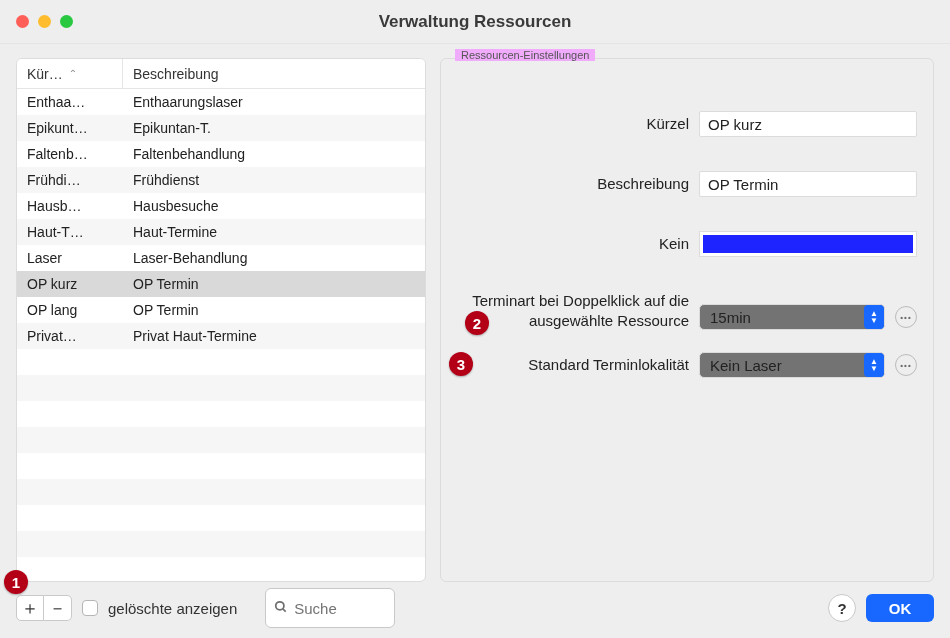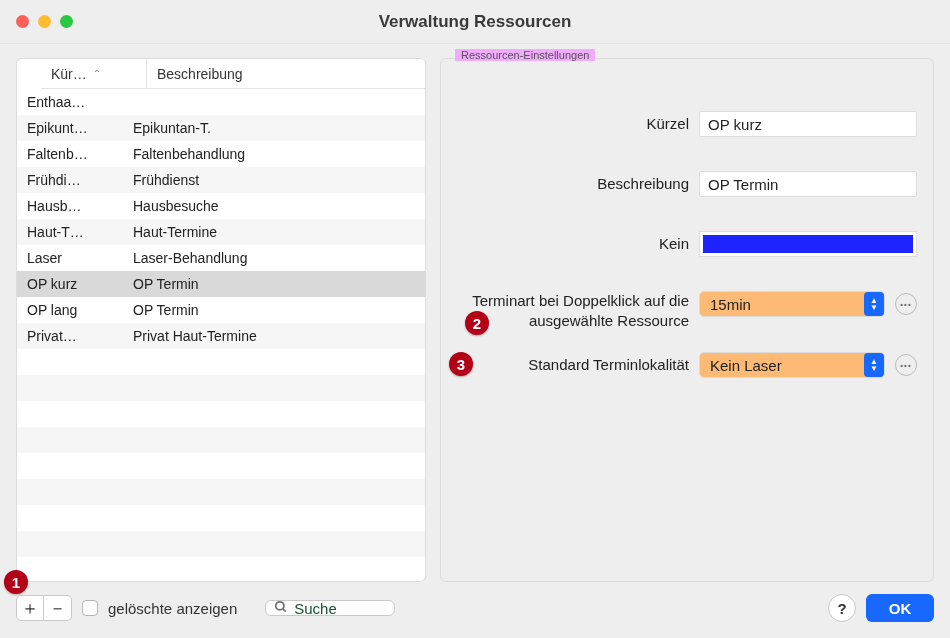--- a/index.html
+++ b/index.html
@@ -6,53 +6,53 @@
   html, body { width: 950px; height: 638px; font-family: -apple-system, "Helvetica Neue", Arial, sans-serif; font-size: 15px; color: #222; background:#f0f0f0; }
   .window { width: 950px; height: 638px; background: #eeeeee; position: relative; display:flex; flex-direction:column;}
   .titlebar { height: 44px; display:flex; align-items:center; position:relative; border-bottom:1px solid #e4e4e4; }
   .traffic { display:flex; gap:9px; padding-left:16px;}
   .dot { width:13px; height:13px; border-radius:50%; }
   .dot.red{background:#ff5f57;} .dot.yellow{background:#febc2e;} .dot.green{background:#28c840;}
   .title { position:absolute; left:0; right:0; text-align:center; font-weight:700; color:#3a3a3a; font-size:17px; }
   .body { flex:1; display:flex; padding:14px 16px 6px 16px; gap:14px; }
   .leftcol { width:410px; display:flex; flex-direction:column; }
   .table { flex:1; background:#fff; border:1px solid #dcdcdc; border-radius:6px; overflow:hidden; display:flex; flex-direction:column; position:relative;}
-  .thead { display:flex; background:#fff; height:30px; border-bottom:1px solid #e5e5e5;margin-left:24px;}
+  .thead { display:flex; background:#fff; height:30px; border-bottom:1px solid #e5e5e5;}
   .th { display:flex; align-items:center; padding:0 10px; color:#333; font-size:14px;}
   .th.kurz { width:106px; border-right:1px solid #e5e5e5; gap:6px;}
   .th.kurz .sort { font-size:10px; color:#8a8a8a; }
   .tbody { flex:1; overflow:auto;}
   .row { display:flex; height:26px; align-items:center;}
   .row:nth-child(even){ background:#f6f6f6;}
   .row.selected{ background:#d9d9d9;}
   .cell { padding:0 10px; white-space:nowrap; overflow:hidden; text-overflow:ellipsis; font-size:14px; color:#222;}
   .cell.k{ width:106px;}
   .cell.d{ flex:1;}
   .rightcol { flex:1; display:flex; flex-direction:column;}
   .fieldset { flex:1; border:1px solid #dcdcdc; border-radius:6px; padding:18px 16px 16px 16px; position:relative;}
   .legend { position:absolute; top:-10px; left:14px; background:#f0abfc; padding:0 6px; color:#555; font-size:11px;}
   .formrow { display:flex; align-items:center; margin-bottom:14px; gap:10px;margin-top:34px; }
   .formrow .lbl { width:232px; text-align:right; color:#222; font-size:15px; line-height:1.25;}
   .ctrlbox { flex:1; display:flex; align-items:center; gap:10px;}
   .txtinput { flex:1; height:26px; background:#fff; border:1px solid #dcdcdc; border-radius:2px; padding:2px 8px; font-size:15px; color:#222;}
   .colorswatch { flex:1; height:26px; background:#fff; border:1px solid #dcdcdc; display:flex; align-items:center; justify-content:center; padding:3px;}
   .colorinner{ width:100%; height:100%; background:#1e24ff;}
-  .select { flex:1; height:26px; background:#fdba74; border:1px solid #dcdcdc; border-radius:5px; display:flex; align-items:center; justify-content:space-between; padding:0 0 0 10px; font-size:15px;}
+  .select { flex:1; height:26px; background:#737373; border:1px solid #dcdcdc; border-radius:5px; display:flex; align-items:center; justify-content:space-between; padding:0 0 0 10px; font-size:15px;}
   .select .arrows{ width:20px; height:24px; background:#1868ff; border-radius:4px; display:flex; flex-direction:column; align-items:center; justify-content:center; color:#fff; font-size:8px; line-height:7px;}
   .more { width:22px; height:22px; border:1px solid #bbb; border-radius:50%; display:flex; align-items:center; justify-content:center; color:#6b6b6b; letter-spacing:1px; font-size:8px; font-weight:bold;}
   .callout { width:24px; height:24px; border-radius:50%; background:#b30017; color:#fff; font-weight:700; display:flex; align-items:center; justify-content:center; font-size:15px; box-shadow:0 1px 2px rgba(0,0,0,.3);}
   .callout-abs{ position:absolute; z-index:5;}
   .footer { height:50px; display:flex; align-items:center; padding:0 16px 10px 16px; gap:10px;}
   .sqbtn { width:28px; height:26px; background:#fff; border:1px solid #c9c9c9; display:flex; align-items:center; justify-content:center; font-size:18px; color:#333;}
   .sqgroup{ display:flex;}
   .sqgroup .sqbtn:first-child{border-top-left-radius:5px;border-bottom-left-radius:5px;}
   .sqgroup .sqbtn:last-child{border-top-right-radius:5px;border-bottom-right-radius:5px; border-left:none;}
   .chk { width:16px; height:16px; border:1px solid #b5b5b5; border-radius:4px; background:#fff; display:inline-block;}
   .chklbl{ color:#333; font-size:15px;}
-  .search { margin-left:auto; margin-right:0; width:130px; height:16px; border:1px solid #c9c9c9; border-radius:6px; background:#fff; display:flex; align-items:center; padding:0 8px; gap:6px; color:#14532d;}
+  .search { margin-left:auto; margin-right:0; width:130px; height:40px; border:1px solid #c9c9c9; border-radius:6px; background:#fff; display:flex; align-items:center; padding:0 8px; gap:6px; color:#737373;}
   .search .mag{ font-size:14px; color:#6f6f6f;}
   .helpbtn{ width:28px;height:28px;border:1px solid #c9c9c9;border-radius:50%;background:#fff;display:flex;align-items:center;justify-content:center;font-weight:600;color:#333;}
   .okbtn{ width:68px;height:28px;border:none;border-radius:6px;background:#1868ff;color:#fff;font-weight:600;font-size:15px;}
   .spacer{flex:1;}
 </style>
 </head>
 <body>
 
 <div class="window">
 
@@ -74,20 +74,21 @@
             <span>Kür…</span>
             <span class="sort">⌃</span>
           </div>
           <div class="th" style="flex:1">
             <span>Beschreibung</span>
           </div>
         </div>
         <div class="tbody" id="tbody">
             <div class="row">
               <div class="cell k">Enthaa…</div>
+              <div class="cell d">Enthaarungslaser</div>
             </div>
             <div class="row">
               <div class="cell k">Epikunt…</div>
               <div class="cell d">Epikuntan-T.</div>
             </div>
             <div class="row">
               <div class="cell k">Faltenb…</div>
               <div class="cell d">Faltenbehandlung</div>
             </div>
             <div class="row">
@@ -150,21 +151,21 @@
 
         <div class="formrow">
           <div class="lbl">Kein</div>
           <div class="ctrlbox">
             <div class="colorswatch">
               <div class="colorinner" style="background: rgb(30, 36, 255);"></div>
             </div>
           </div>
         </div>
 
-        <div class="formrow" style="align-items:flex-start; position:relative;">
+        <div class="formrow" style="align-items:flex-end; position:relative;">
           <div class="lbl" style="line-height:1.3;">Terminart bei Doppelklick auf die ausgewählte Ressource</div>
           <div class="ctrlbox">
             <div class="select">
               <span>15min</span>
               <span class="arrows">
                   <span>▲</span>
                   <span>▼</span>
                 </span>
             </div>
             <div class="more">•••</div>

